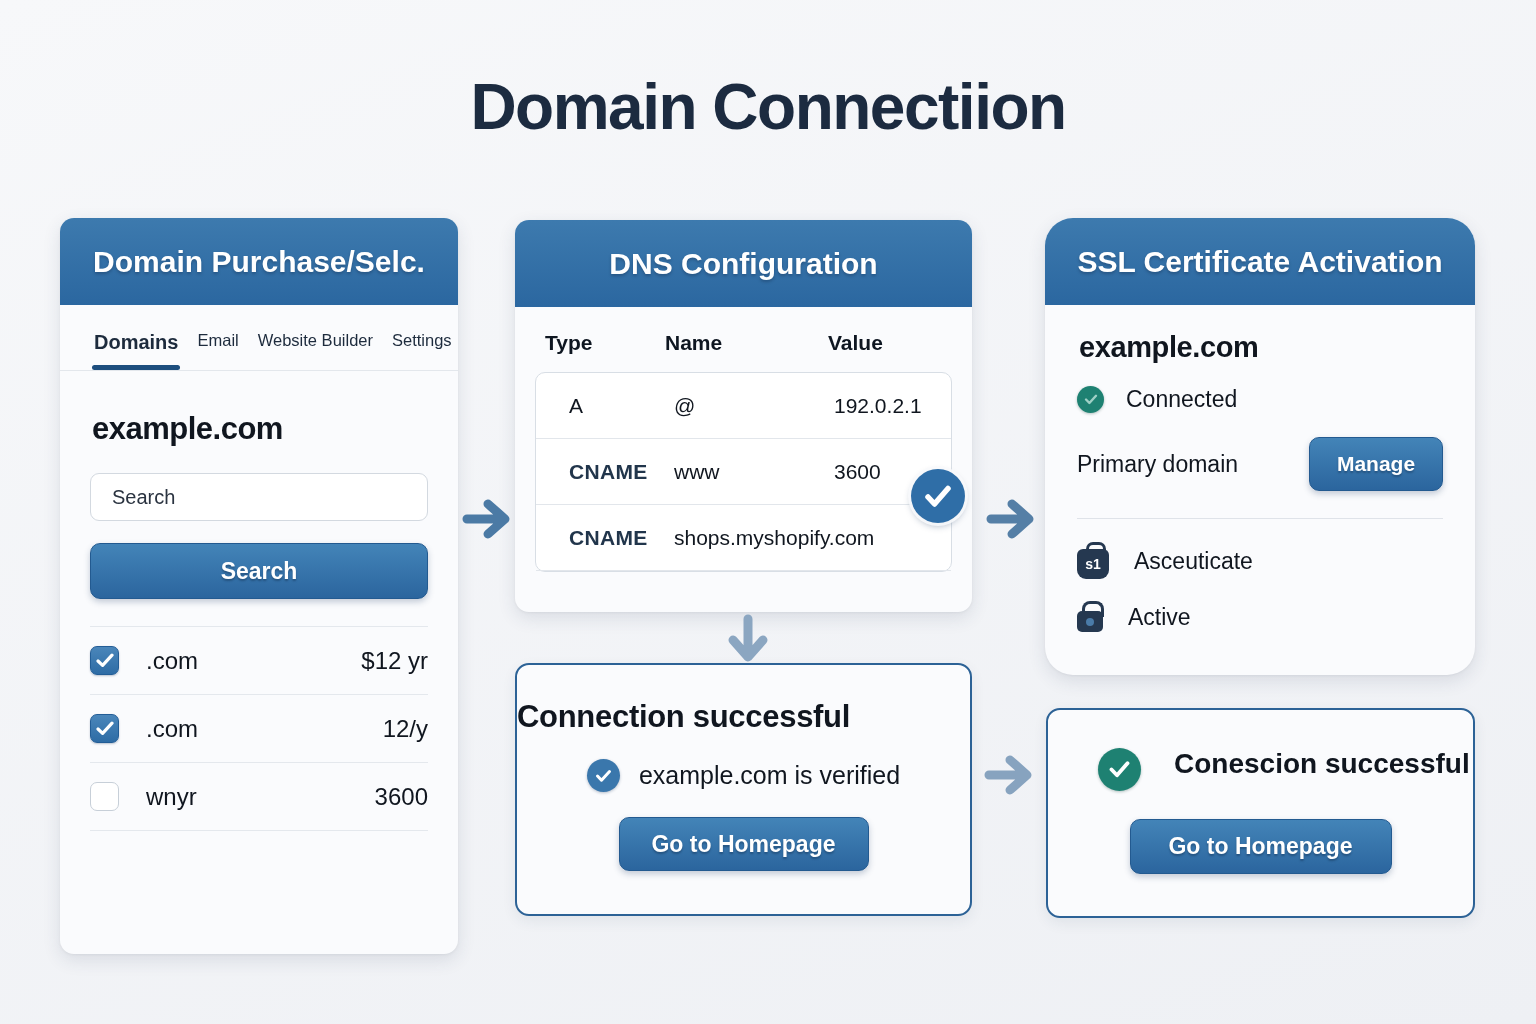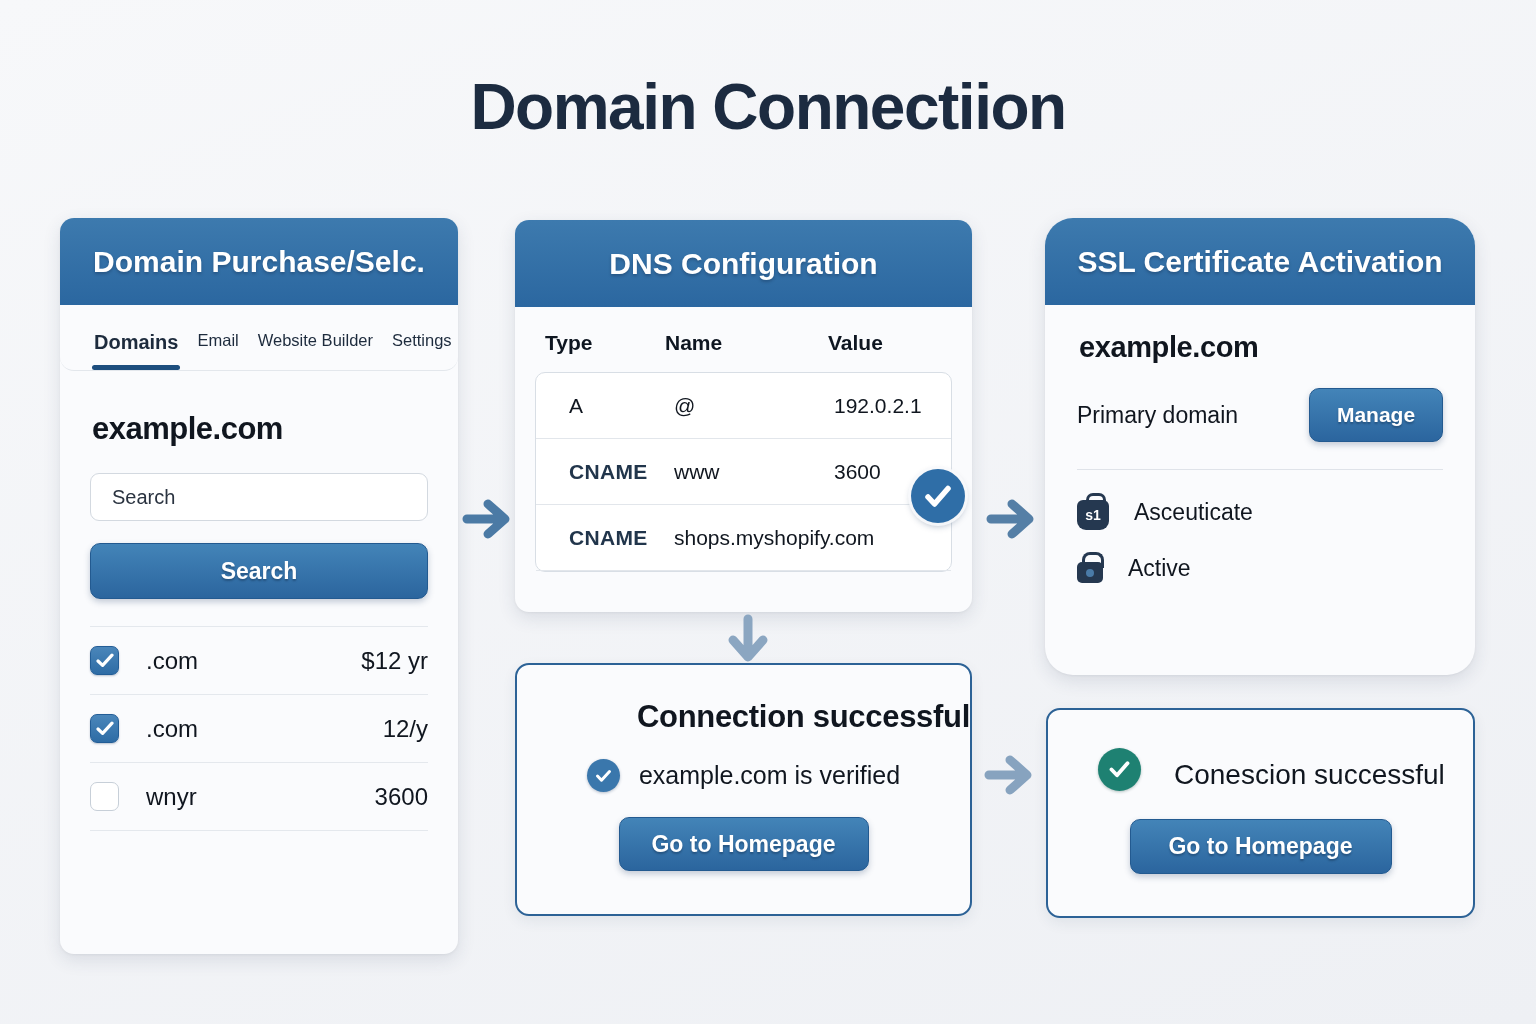--- a/index.html
+++ b/index.html
@@ -37,21 +37,21 @@
     display:flex; align-items:center; justify-content:center;
     background: linear-gradient(180deg, #4384b8 0%, #2b659e 100%);
     border:1px solid #235a90; border-radius:10px; cursor:pointer;
     color:#fff; font-weight:700; text-shadow:0 2px 2px rgba(15,40,70,.4);
     box-shadow: 0 3px 6px rgba(30,60,100,.25);
   }
   
   #panel-domain { left:60px; top:218px; width:398px; height:736px; }
   .tabs {
     display:flex; align-items:flex-end; gap:19px; padding:0 20px 0 34px;
-    border-bottom:1px solid #e3e7ec; height:66px;border-radius:14px;
+    border-bottom:1px solid #e3e7ec; height:66px;
   }
   .tab {
     font-size:16.5px; color:#1d2b3d; padding:0 0 20px; cursor:pointer;
     position:relative; white-space:nowrap;
   }
   .tab.active { font-size:20px; font-weight:700; padding-bottom:16px; }
   .tab.active::after {
     content:""; position:absolute; left:-2px; right:-2px; bottom:0;
     height:5px; border-radius:3px; background:#1d4e7e;
   }
@@ -129,32 +129,32 @@
   .lock-icon { position:relative; width:26px; height:21px; margin-top:8px;
     background:#253850; border-radius:5px;
     display:flex; align-items:center; justify-content:center; }
   .lock-icon::before {
     content:""; position:absolute; top:-10px; left:5px; width:16px; height:13px;
     border:3.5px solid #253850; border-bottom:none; border-radius:8px 8px 0 0;
   }
   .lock-dot { width:8px; height:8px; border-radius:50%; background:#4a7ba8; }
   
   #card-connection { left:515px; top:663px; width:457px; height:253px; }
-  .conn-title { text-align:right; font-size:31px; font-weight:700; margin-top:34px; letter-spacing:-.3px; }
+  .conn-title { text-align:left; font-size:31px; font-weight:700; margin-top:34px; letter-spacing:-.3px; }
   .verified-row { display:flex; align-items:center; justify-content:center; gap:19px; margin-top:24px; }
   .blue-circle {
     width:33px; height:33px; border-radius:50%; background:#3a77ac; flex:0 0 auto;
     display:flex; align-items:center; justify-content:center;
     box-shadow:0 1px 3px rgba(20,50,90,.3);
   }
   .verified-text { font-size:25px; }
   .homepage-btn { width:250px; height:54px; font-size:23px; margin:25px auto 0; }
   
   #card-success { left:1046px; top:708px; width:429px; height:210px; }
-  .success-row { display:flex; align-items:flex-end; gap:33px; margin:38px 0 0 50px; }
+  .success-row { display:flex; align-items:flex-start; gap:33px; margin:38px 0 0 50px;font-weight:bold; }
   .teal-lg { width:43px; height:43px; }
   .success-text { font-size:28px; }
   .homepage-btn2 { width:262px; height:55px; font-size:23px; margin:28px auto 0; }
   
   .flow-arrow { position:absolute; }
 </style>
 </head>
 <body>
 
 <div class="page-title">Domain Connectiion</div>
@@ -227,20 +227,28 @@
           <path d="M4 12 L10.5 19 L24 3.5" fill="none" stroke="#fff" stroke-width="5.5" stroke-linecap="round" stroke-linejoin="round"></path>
         </svg>
     </div>
   </div>
 </div>
 
 <div class="panel" id="panel-ssl">
   <div class="panel-header">SSL Certificate Activation</div>
   <div class="ssl-body">
     <div class="ssl-domain">example.com</div>
+    <div class="status-row">
+      <span class="teal-circle teal-sm">
+        <svg width="14" height="11" viewBox="0 0 14 11">
+            <path d="M2 5.5 L5.4 9 L12 1.8" fill="none" stroke="#9fd0c6" stroke-width="2.4" stroke-linecap="round" stroke-linejoin="round"></path>
+          </svg>
+      </span>
+      <span class="status-label">Connected</span>
+    </div>
     <div class="primary-row">
       <span class="primary-label">Primary domain</span>
       <div class="btn manage-btn">Manage</div>
     </div>
     <div class="ssl-divider"></div>
     <div class="ssl-item">
       <span class="bag-icon">
         <span class="bag-text">s1</span>
       </span>
       <span class="ssl-item-label">Asceuticate</span>

